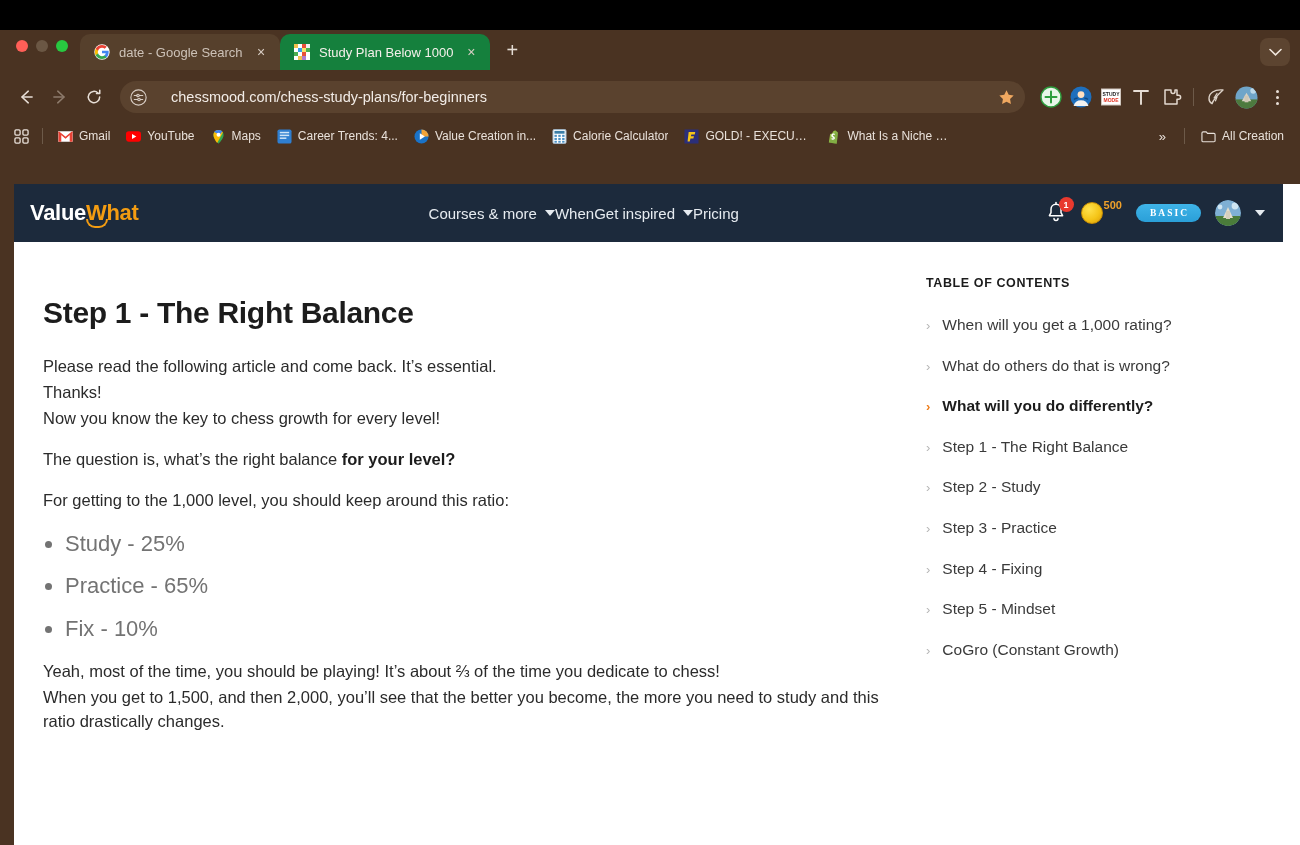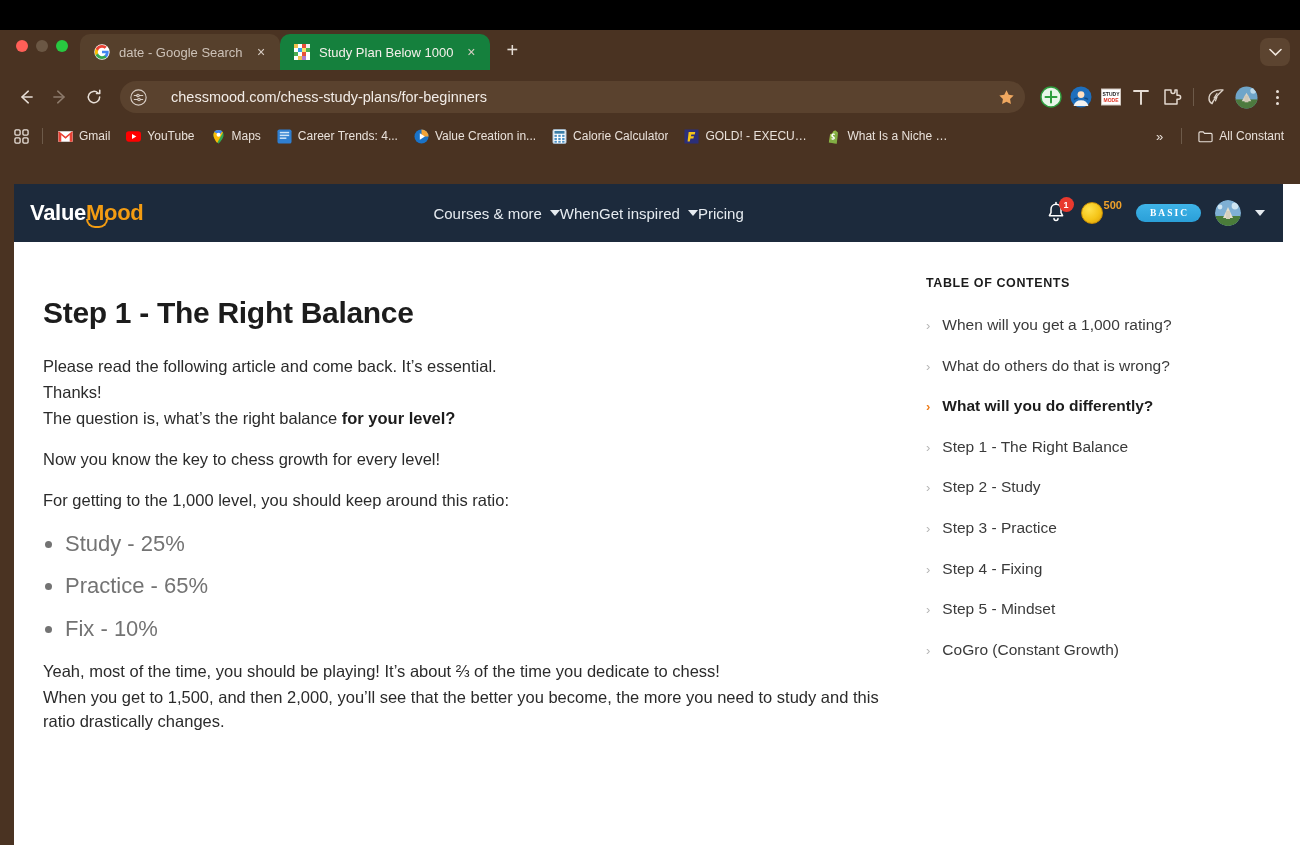--- a/index.html
+++ b/index.html
@@ -443,30 +443,30 @@
       <span class="bm-label">What Is a Niche M...</span>
     </div>
 
     <div class="bm-overflow">
       <span class="chevrons">»</span>
       <span class="bm-sep"></span>
       <span class="allbm">
         <svg class="bm-fav" viewBox="0 0 16 14">
           <path d="M1 3.2a1.2 1.2 0 0 1 1.2-1.2h3.4l1.3 1.6h6.9A1.2 1.2 0 0 1 15 4.8v6.6a1.2 1.2 0 0 1-1.2 1.2H2.2A1.2 1.2 0 0 1 1 11.4z" fill="none" stroke="#e9e1da" stroke-width="1.2" stroke-linejoin="round"></path>
         </svg>
-        <span class="bm-label">All Constant</span>
+        <span class="bm-label">All Creation</span>
       </span>
     </div>
   </div>
 
   <div class="viewport">
 
     <div class="site-header">
       <div class="logo">
-        <span class="a">Value</span><span class="b">Mood</span>
+        <span class="a">Value</span><span class="b">What</span>
         <span class="logo-smile"></span>
       </div>
 
       <div class="nav">
         <div class="nav-item">
           <span>Courses &amp; more</span>
           <span class="caret"></span>
         </div>
         <div class="nav-item">
           <span>When</span>
@@ -519,23 +519,23 @@
 
     <div class="page-body">
 
       <div class="article">
 
         <h2>Step 1 - The Right Balance</h2>
 
         <p class="tight">Please read the following article and come back. It’s essential.</p>
 
         <p class="tight">Thanks!</p>
+        <p>Now you know the key to chess growth for every level!</p>
+
         <p><span>The question is, what’s the right balance </span><b>for your level?</b></p>
-
-        <p>Now you know the key to chess growth for every level!</p>
 
         <p>For getting to the 1,000 level, you should keep around this ratio:</p>
 
         <ul>
           <li>Study - 25%</li>
           <li>Practice - 65%</li>
           <li>Fix - 10%</li>
         </ul>
 
         <p class="tight">Yeah, most of the time, you should be playing! It’s about ⅔ of the time you dedicate to chess!</p>

